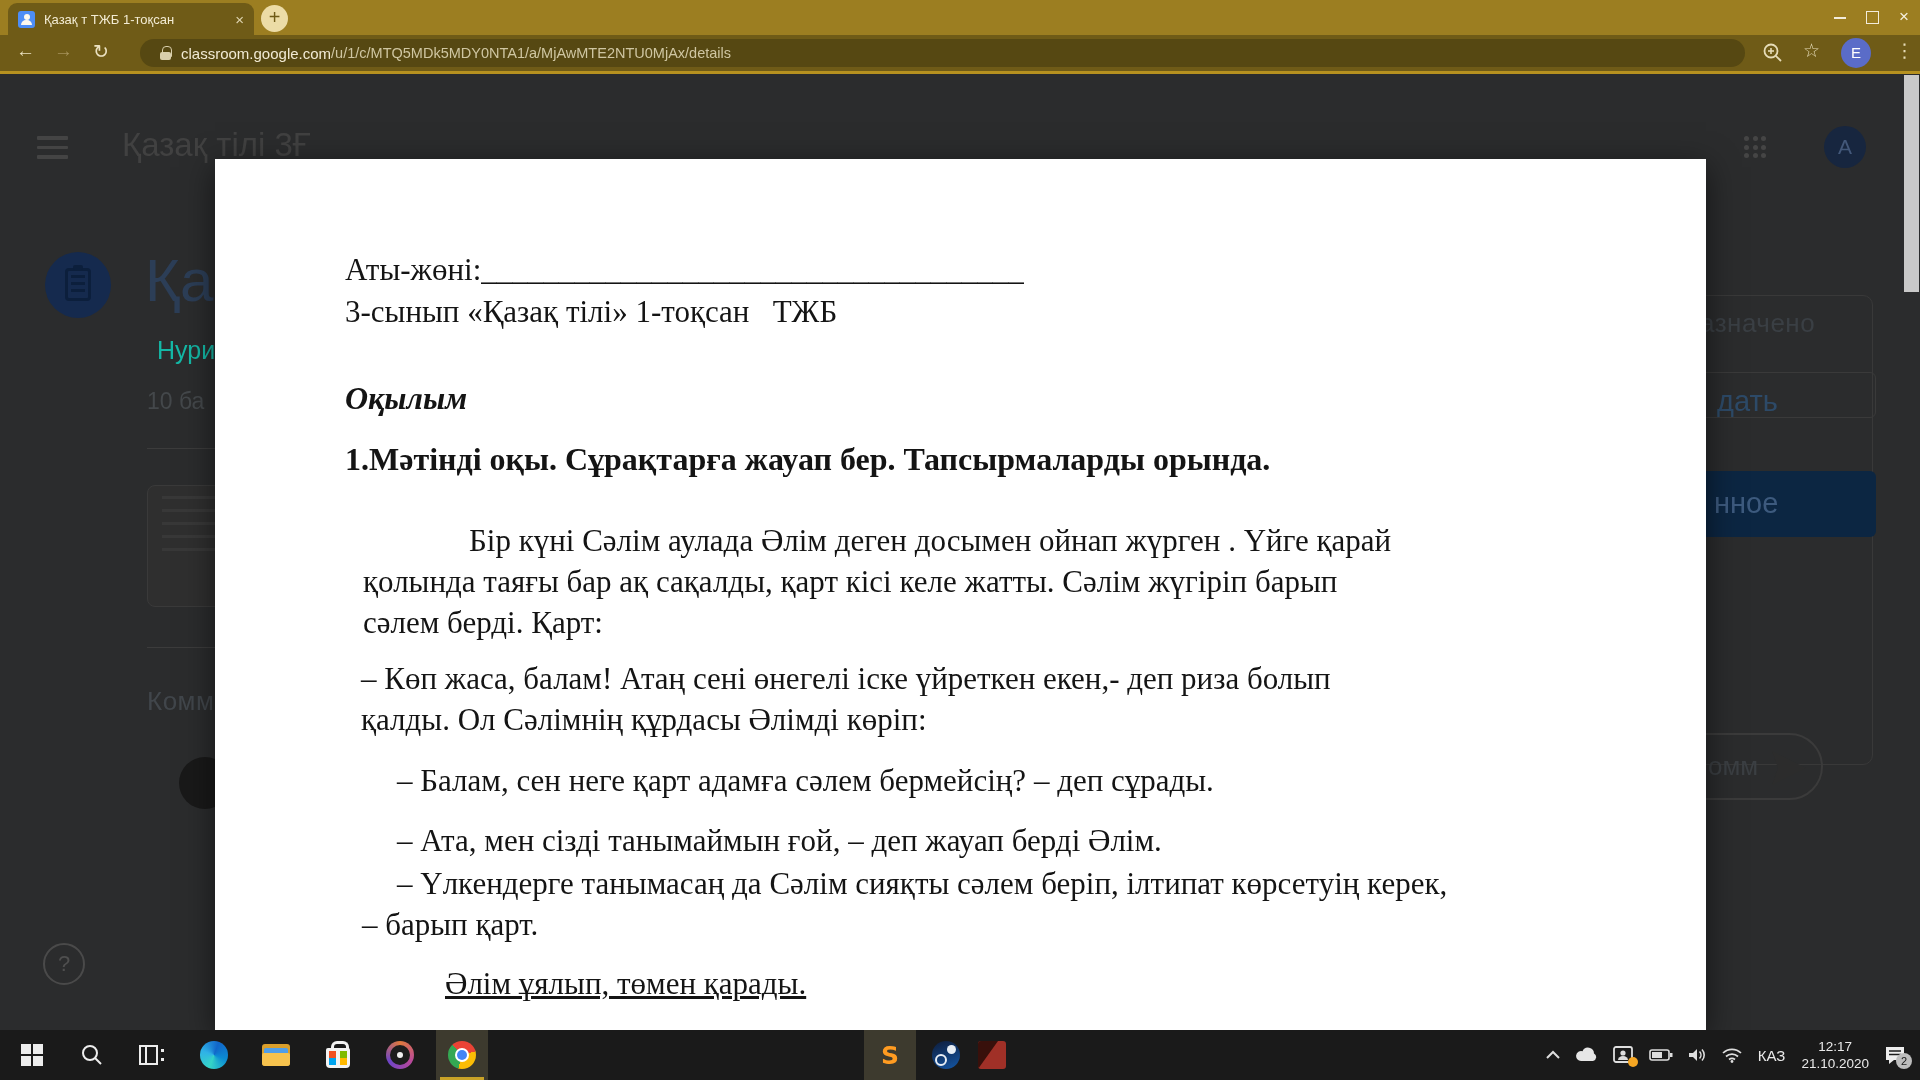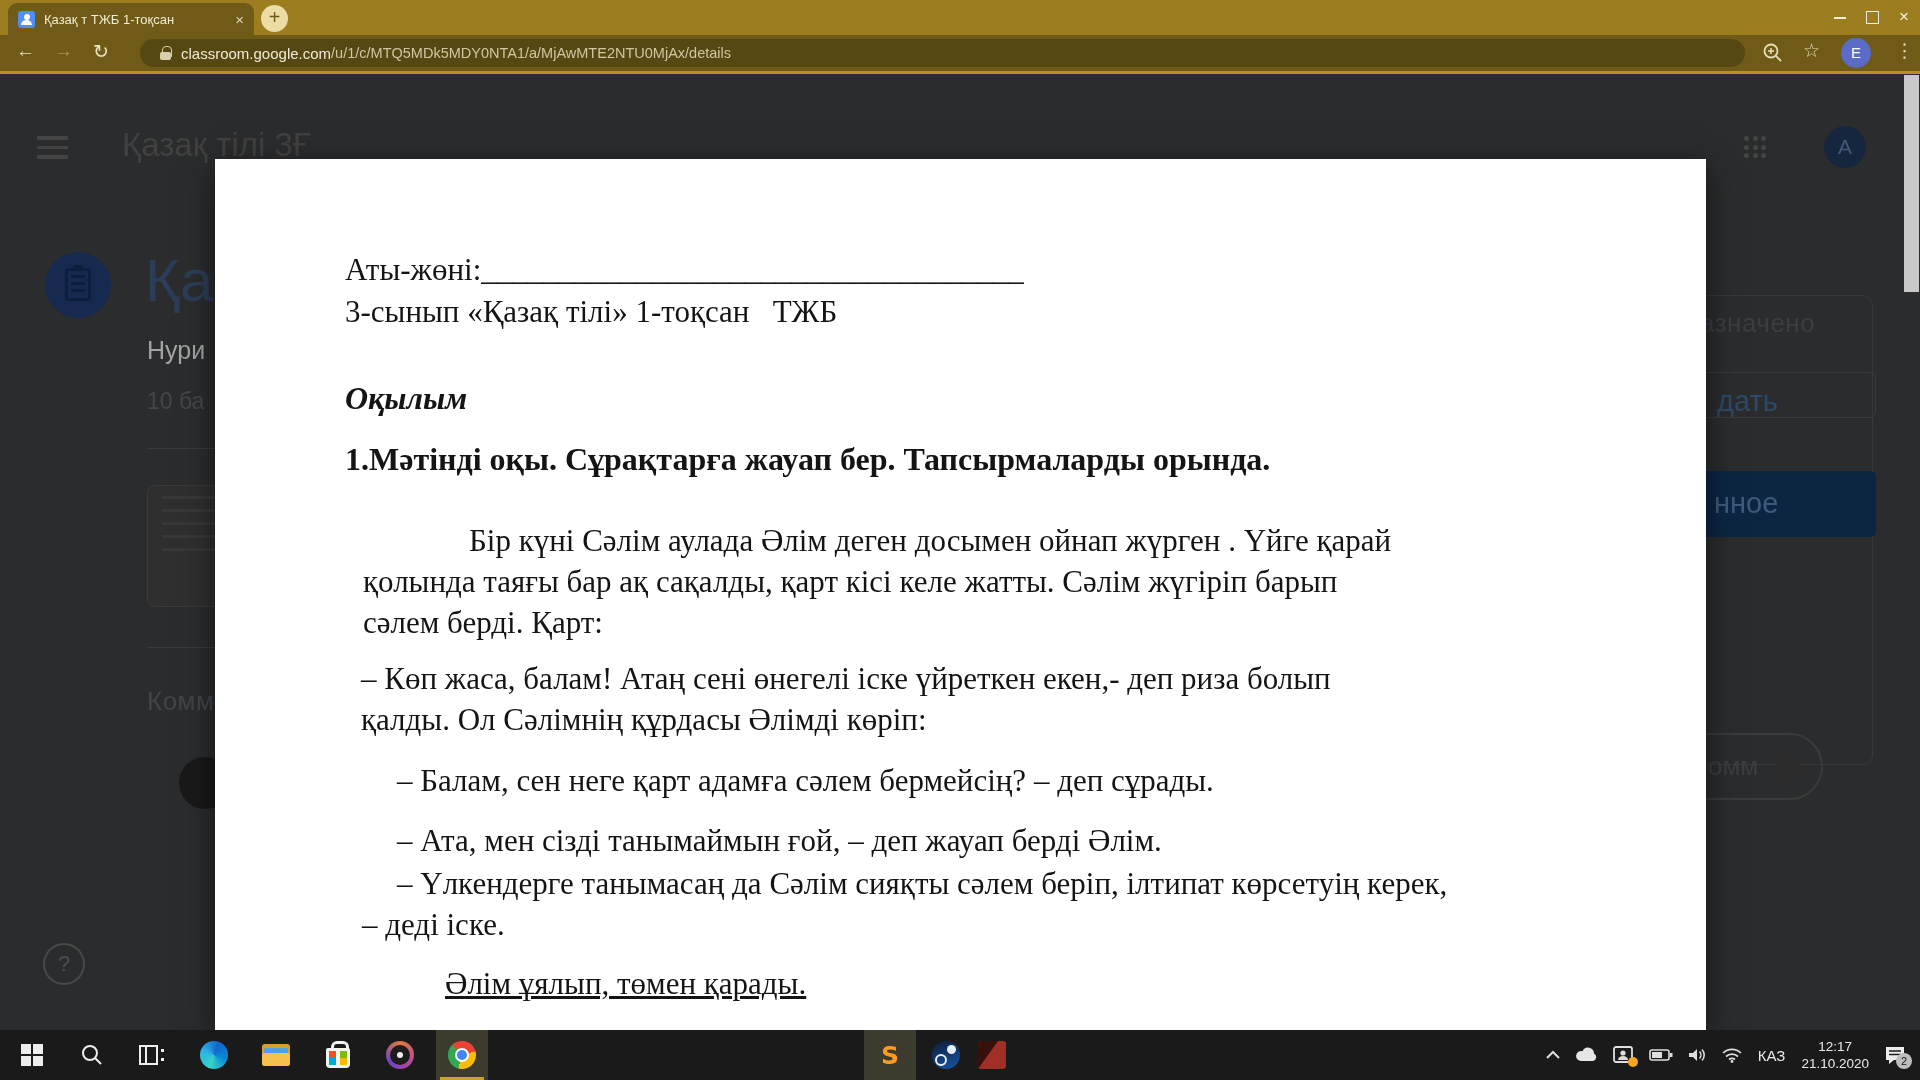--- a/index.html
+++ b/index.html
@@ -46,21 +46,21 @@
   .pg-title { color:#414141; font-size:33px; }
   .gridicon { display:grid; grid-template-columns:repeat(3,5px); grid-gap:3.5px; }
   .gridicon i { width:5px; height:5px; border-radius:50%; background:#454545; }
   .avatarA { width:42px; height:42px; border-radius:50%; background:#17263f; color:#43587a;
              font-size:21px; text-align:center; line-height:42px; }
   .bigcircle { width:66px; height:66px; border-radius:50%; background:#152a4e; }
   .clip { position:absolute; left:20px; top:16px; width:26px; height:33px; border:3px solid #0c1f3c; border-radius:4px; }
   .clip::before { content:""; position:absolute; left:5px; top:-6px; width:10px; height:5px; background:#0c1f3c; border-radius:2px; }
   .clip i { display:block; height:3px; background:#0c1f3c; margin:4px 3px 0 3px; }
   .bigtitle { color:#2c3e57; font-size:60px; font-weight:500; }
-  .subtxt { color:#a3a3a3; font-size:25px; }
+  .subtxt { color:#14b8a6; font-size:25px;margin-left:10px; }
   .pttxt  { color:#44484b; font-size:23px; }
   .divider { height:1px; background:#3c3c3c; }
   .thumbcard { background:#2f2f2f; border:1px solid #3a3a3a; border-radius:8px; }
   .thumbcard i { display:block; height:3px; background:#383838; margin:10px 14px 0 14px; }
   .sidecard { border:1px solid #393939; border-radius:10px; }
   .ghostbtn { border:1px solid #3a3a3a; border-radius:6px; }
   .bluebtn { background:#0c2642; border-radius:6px; }
   .bluebtn-label { color:#3d5a7e; font-size:29px; font-weight:500; }
   .ghost-label { color:#2d4a68; font-size:29px; font-weight:500; }
   .fragment { color:#3a3f44; font-size:26px; font-weight:500; letter-spacing:.5px; }
@@ -237,21 +237,21 @@
         <div class="ln">сәлем берді. Қарт:</div>
       </div>
       <div class="p2">
         <div>– Көп жаса, балам! Атаң сені өнегелі іске үйреткен екен,- деп риза болып</div>
         <div>қалды. Ол Сәлімнің құрдасы Әлімді көріп:</div>
       </div>
       <div class="p3">– Балам, сен неге қарт адамға сәлем бермейсің? – деп сұрады.</div>
       <div class="p4">– Ата, мен сізді танымаймын ғой, – деп жауап берді Әлім.</div>
       <div class="p5">
         <div class="l0">– Үлкендерге танымасаң да Сәлім сияқты сәлем беріп, ілтипат көрсетуің керек,</div>
-        <div class="ln">– деді іске.</div>
+        <div class="ln">– барып қарт.</div>
       </div>
       <div class="p6">Әлім ұялып, төмен қарады.</div>
     </div>
   </div>
 
   <div class="taskbar">
     <div class="tbtn" style="left:6px">
       <span class="winlogo">
           <i></i>
           <i></i>

